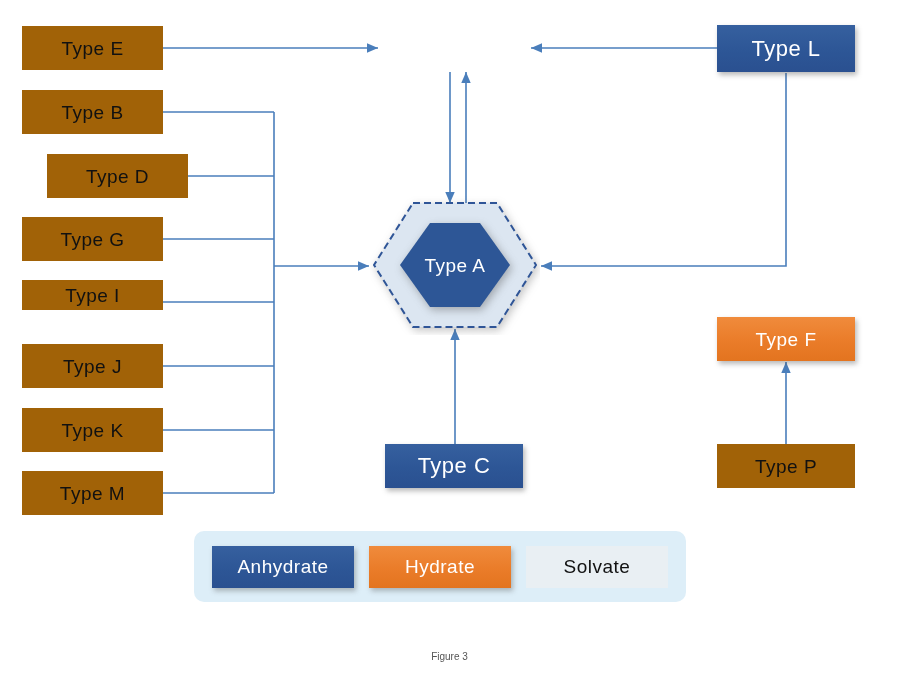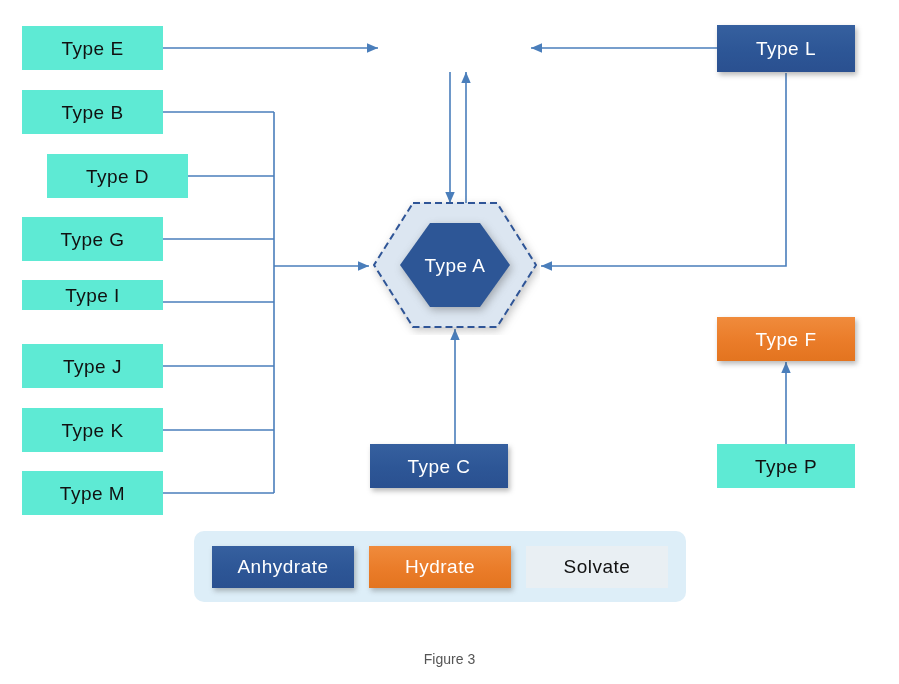--- a/index.html
+++ b/index.html
@@ -37,30 +37,30 @@
     white-space: nowrap;
     letter-spacing: 0.5px;
   }
   .node-label {
     display: block;
     line-height: 1;
   }
 
   
   .kind-solvate {
-    background: #5eead4;
+    background: #a16207;
     color: #111111;
     font-size: 19px;
     text-align: center;
   }
   
   .kind-anhydrate {
     background: linear-gradient(180deg, #36609f 0%, #2d5696 55%, #2a5090 100%);
     color: #ffffff;
-    font-size: 19px;
+    font-size: 22px;
     box-shadow: 2px 3px 5px rgba(80,80,80,0.40);
   }
   
   .kind-hydrate {
     background: linear-gradient(180deg, #f08b3c 0%, #ea7c29 55%, #e3741f 100%);
     color: #ffffff;
     font-size: 19px;
     box-shadow: 2px 3px 5px rgba(80,80,80,0.40);
   }
 
@@ -127,21 +127,21 @@
     color: #111111;
   }
 
   
   #caption {
     position: absolute;
     width: 899px;
     left: 0;
     text-align: center;
     color: #555555;
-    font-size: 14px;
+    font-size: 10px;
   }
 </style>
 </head>
 <body>
 
 <div id="canvas">
 
   <svg class="wires" viewBox="0 0 899 684" xmlns="http://www.w3.org/2000/svg">
     <defs>
       <marker id="arrow-r" markerWidth="8" markerHeight="8" refX="7" refY="3" orient="auto" markerUnits="strokeWidth">
@@ -230,21 +230,21 @@
       <polygon points="43,8 127,8 166,70 127,132 43,132 4,70" fill="#dce6f1" stroke="#2f5597" stroke-width="2" stroke-dasharray="7,4" style="filter: drop-shadow(2px 3px 4px rgba(90,90,90,0.35));"></polygon>
     </svg>
     <svg class="hex-inner" width="170" height="140" viewBox="0 0 170 140" xmlns="http://www.w3.org/2000/svg">
       <polygon points="60,28 110,28 140,70 110,112 60,112 30,70" fill="#2d5696" style="filter: drop-shadow(2px 3px 4px rgba(70,70,70,0.40));"></polygon>
     </svg>
     <div class="hex-text">
       <span class="node-label">Type A</span>
     </div>
   </div>
 
-  <div class="node kind-anhydrate" style="left:370px; top:444px; width:138px; height:44px;">
+  <div class="node kind-anhydrate" style="left:385px; top:444px; width:138px; height:44px;">
     <span class="node-label">Type C</span>
   </div>
 
   <div class="node kind-hydrate" style="left:717px; top:317px; width:138px; height:44px;">
     <span class="node-label">Type F</span>
   </div>
 
   <div class="node kind-solvate" style="left:717px; top:444px; width:138px; height:44px;">
     <span class="node-label">Type P</span>
   </div>

